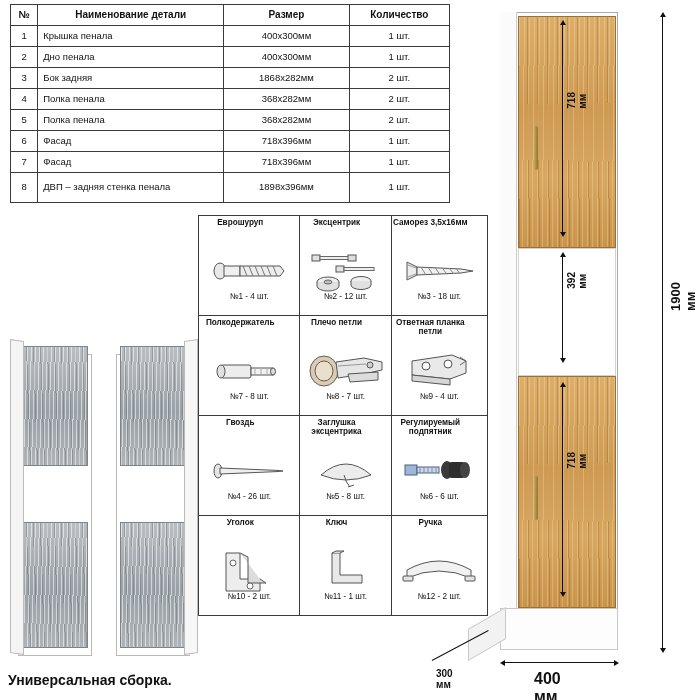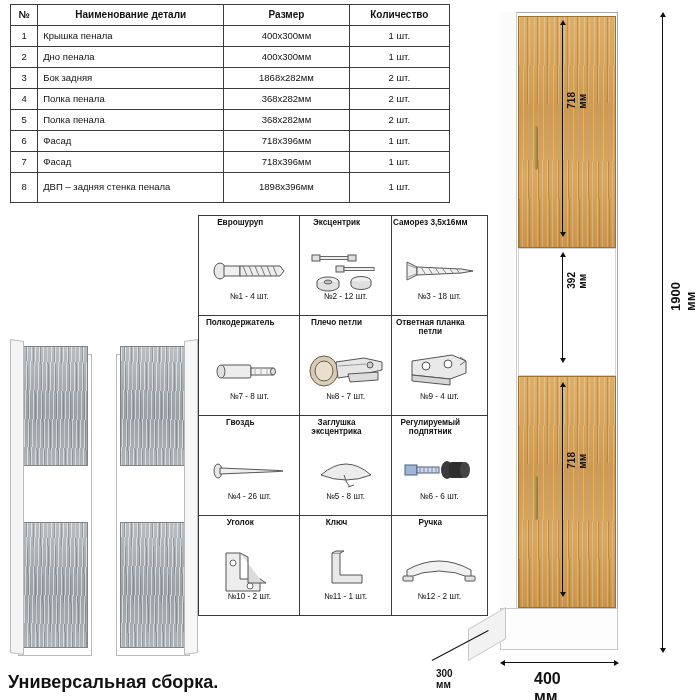--- a/index.html
+++ b/index.html
@@ -63,21 +63,21 @@
   .gw-body{position:absolute;}
   .white{background:#ffffff;border:1px solid #b9b9b9;}
   .greydoor{
     background:
       repeating-linear-gradient(92deg, rgba(255,255,255,.55) 0 1px, rgba(0,0,0,0) 1px 4px),
       repeating-linear-gradient(88deg, rgba(90,95,100,.35) 0 1px, rgba(0,0,0,0) 1px 7px),
       linear-gradient(#b9bec2,#9aa1a6 55%,#aeb4b8);
     border:1px solid #7d8387;
   }
   .caption{
-    left:8px;top:672px;font-size:18px;font-weight:bold;
+    left:8px;top:672px;font-size:14px;font-weight:bold;
   }
 
   
   #oak-wardrobe{left:492px;top:6px;width:150px;height:650px;}
   .oak2{
     background-color:#d5a35d;
     background-image:
       repeating-linear-gradient(90.6deg, rgba(255,255,255,.22) 0 1px, rgba(0,0,0,0) 1px 5px),
       repeating-linear-gradient(89.4deg, rgba(124,76,24,.28) 0 1px, rgba(0,0,0,0) 1px 10px),
       linear-gradient(180deg,#ddae68 0%,#cf9a50 40%,#d9a75f 70%,#c9944a 100%);

